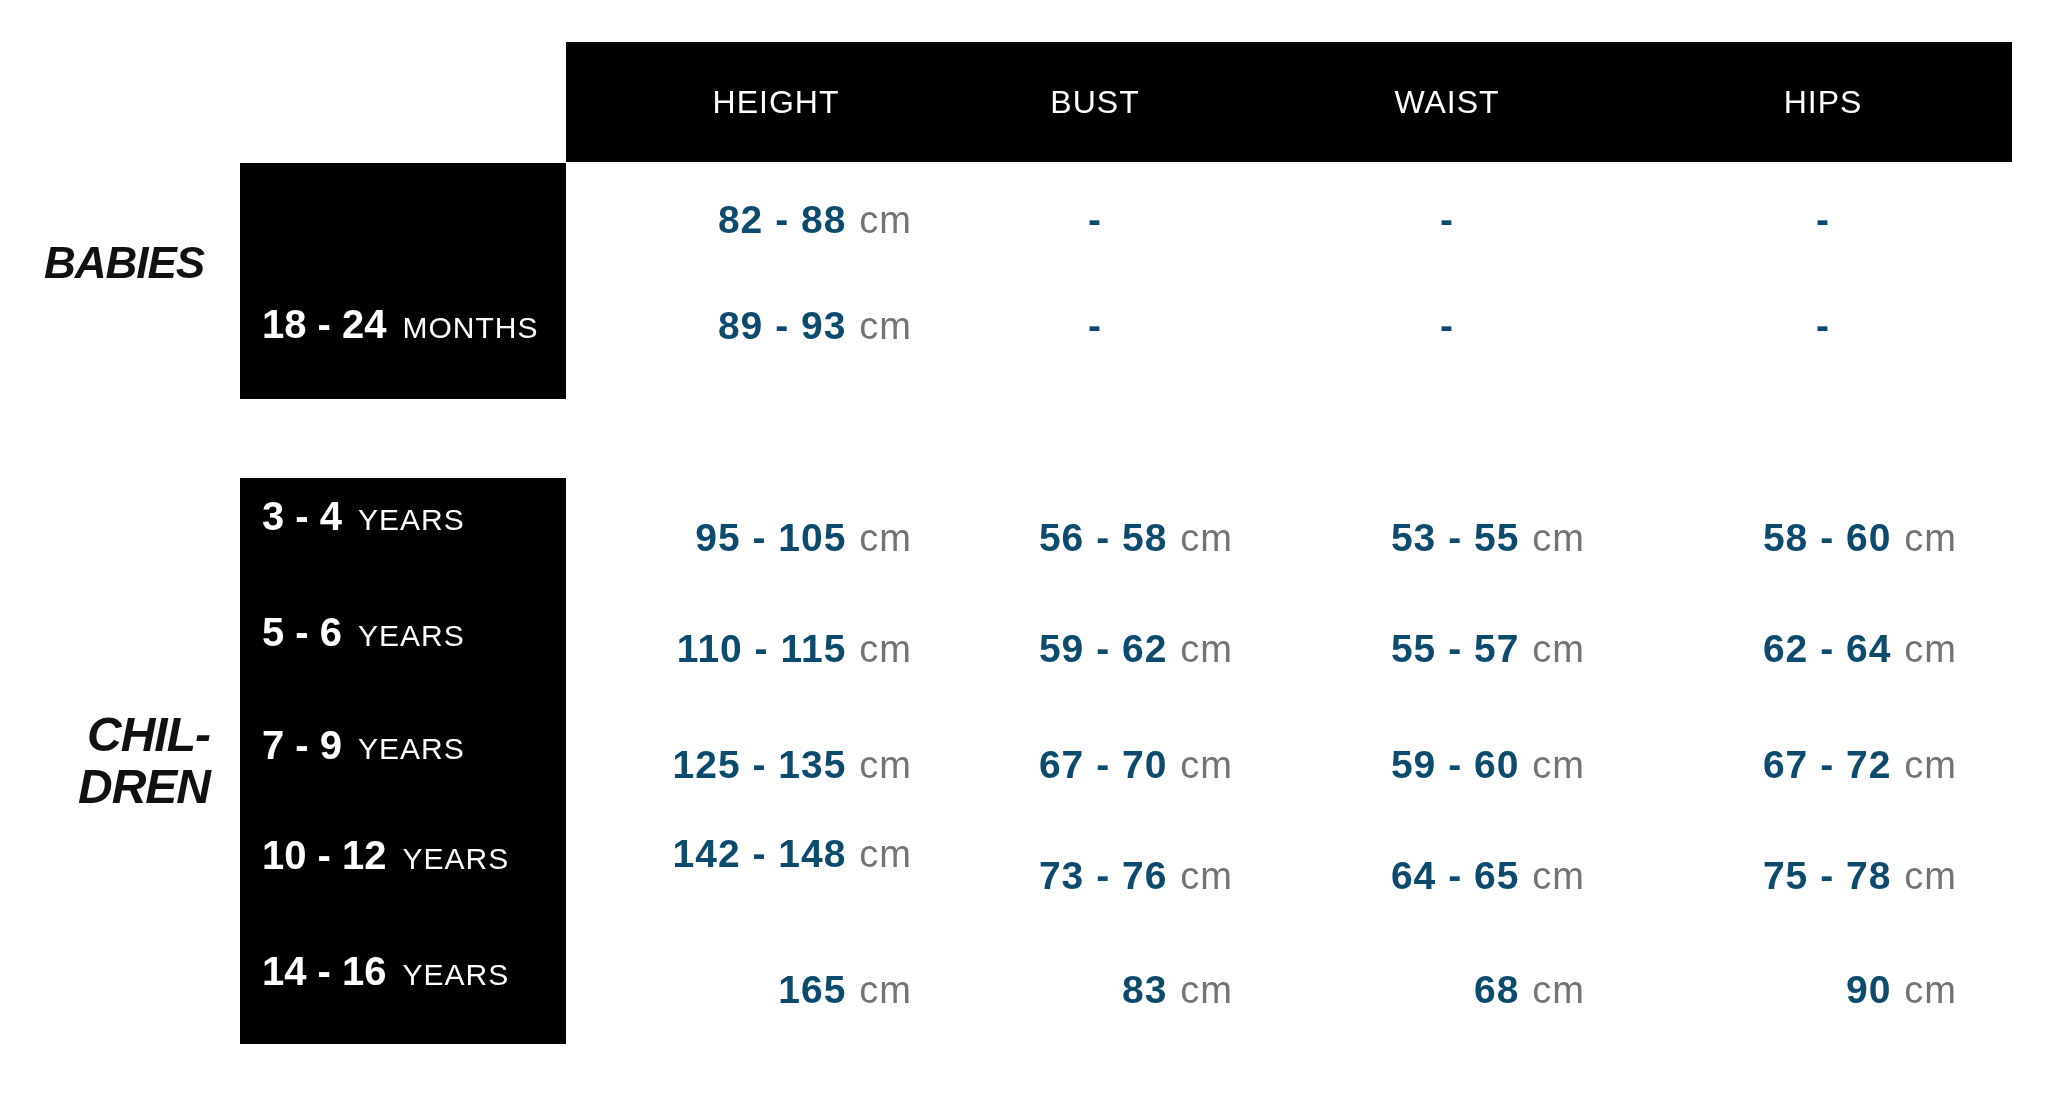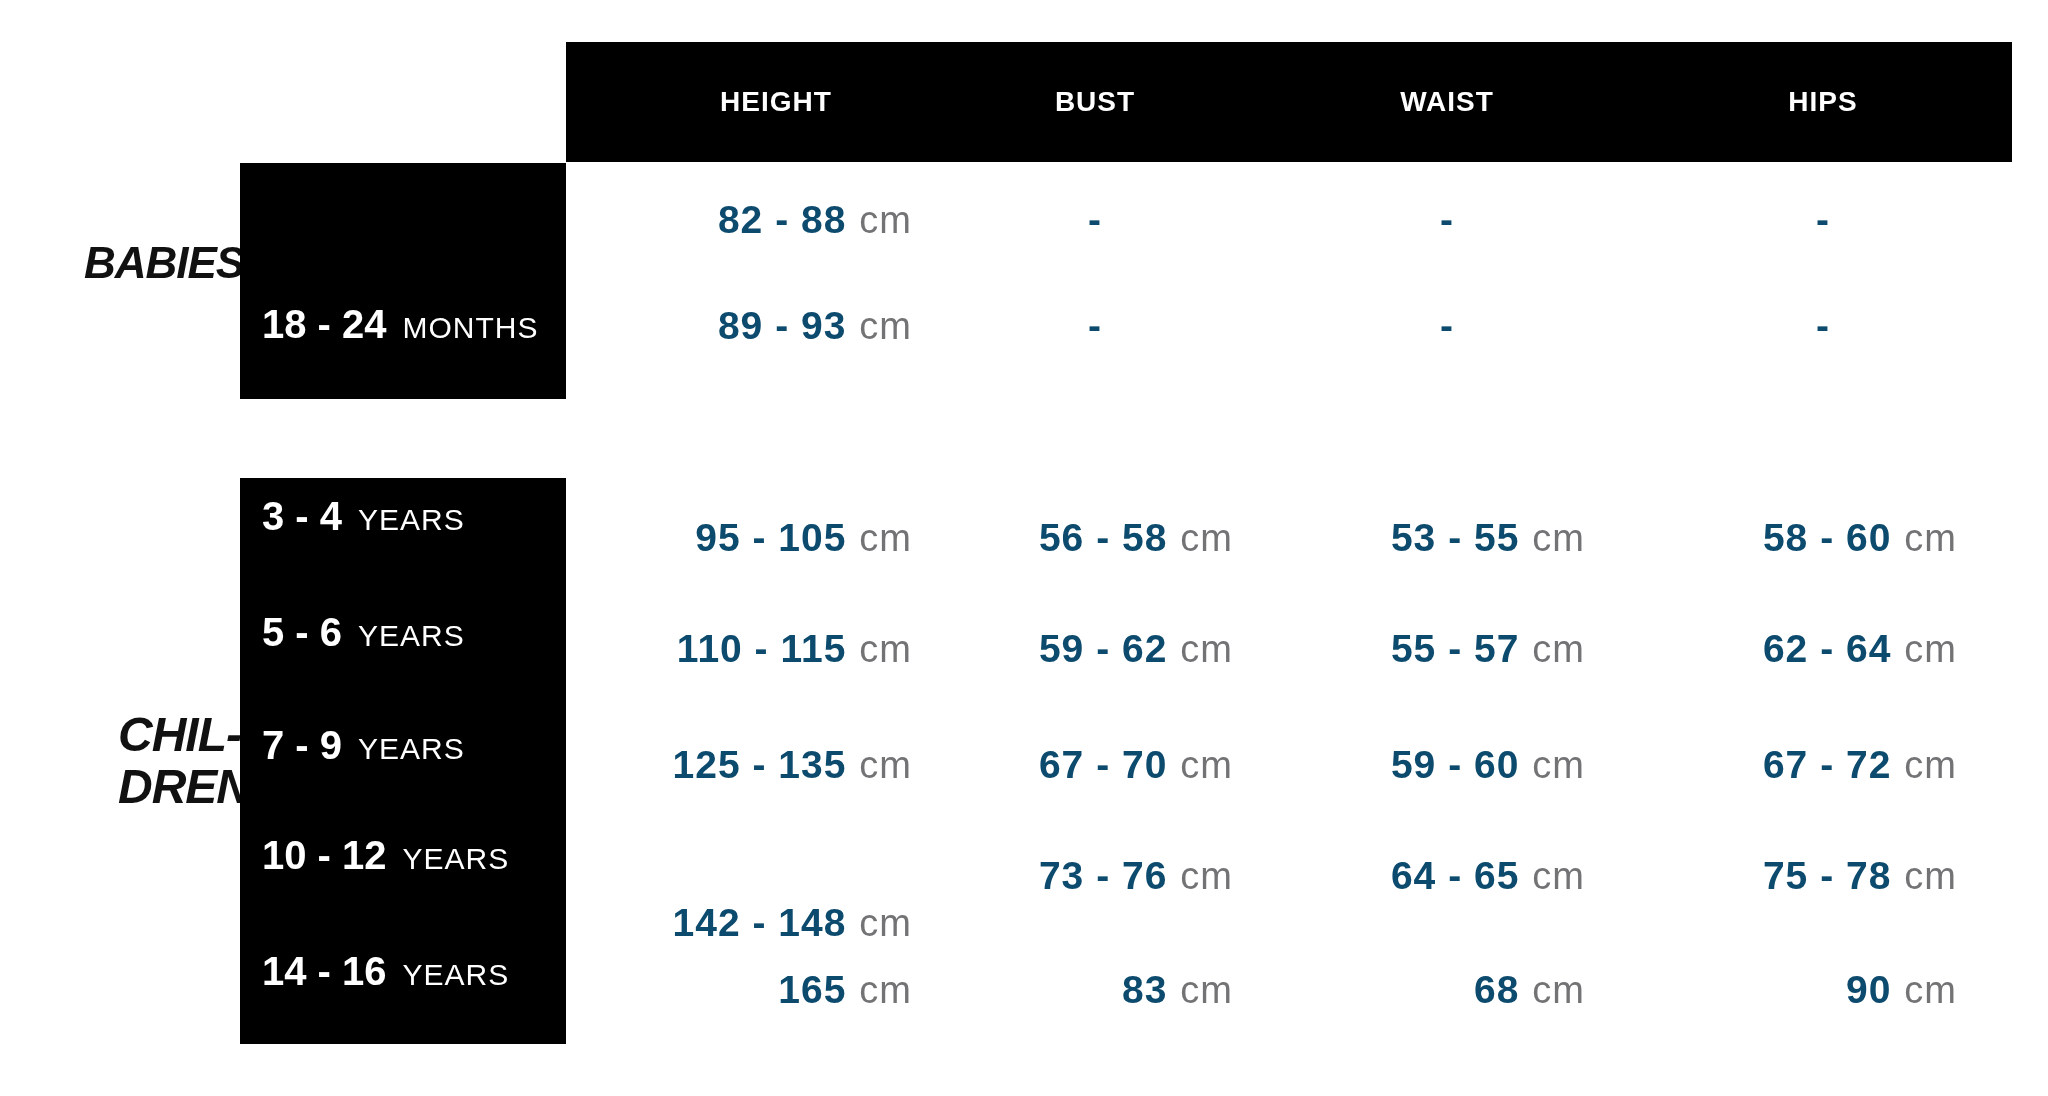--- a/index.html
+++ b/index.html
@@ -17,22 +17,22 @@
     position: absolute;
     left: 566px; top: 42px;
     width: 1446px; height: 120px;
     background: #000000;
   }
   .hcol {
     position: absolute;
     top: 50%;
     transform: translate(-50%, -50%);
     color: #ffffff;
-    font-size: 28px;
-    font-weight: 700;
+    font-size: 32px;
+    font-weight: 400;
     letter-spacing: 1px;
     white-space: nowrap;
   }
 
   
   .black-box {
     position: absolute;
     left: 240px;
     width: 326px;
     background: #000000;
@@ -50,24 +50,23 @@
   .age-range { font-size: 40px; font-weight: 700; }
   .age-unit  { font-size: 30px; font-weight: 400; letter-spacing: 1px; margin-left: 16px; }
 
   
   .glabel {
     position: absolute;
     transform: translate(-50%, -50%);
     font-weight: 800;
     font-style: italic;
     color: #111111;
-    text-align: left;
+    text-align: right;
     white-space: nowrap;
     letter-spacing: -1px;
-    margin-left: 40px;
   }
   .glabel-babies   { left: 124px; top: 263px; font-size: 44px; }
   .glabel-children { left: 144px; top: 761px; font-size: 48px; line-height: 52px; }
   .glabel-children span { display: block; }
 
   
   .cell {
     position: absolute;
     transform: translateY(-50%);
     white-space: nowrap;
@@ -180,21 +179,21 @@
   <div class="cell" style="top:764px; right:815px">
     <span class="num">67 - 70</span><span class="cm">cm</span>
   </div>
   <div class="cell" style="top:764px; right:463px">
     <span class="num">59 - 60</span><span class="cm">cm</span>
   </div>
   <div class="cell" style="top:764px; right:91px">
     <span class="num">67 - 72</span><span class="cm">cm</span>
   </div>
 
-  <div class="cell" style="top:922px; right:1136px">
+  <div class="cell" style="top:853px; right:1136px">
     <span class="num">142 - 148</span><span class="cm">cm</span>
   </div>
   <div class="cell" style="top:875px; right:815px">
     <span class="num">73 - 76</span><span class="cm">cm</span>
   </div>
   <div class="cell" style="top:875px; right:463px">
     <span class="num">64 - 65</span><span class="cm">cm</span>
   </div>
   <div class="cell" style="top:875px; right:91px">
     <span class="num">75 - 78</span><span class="cm">cm</span>

